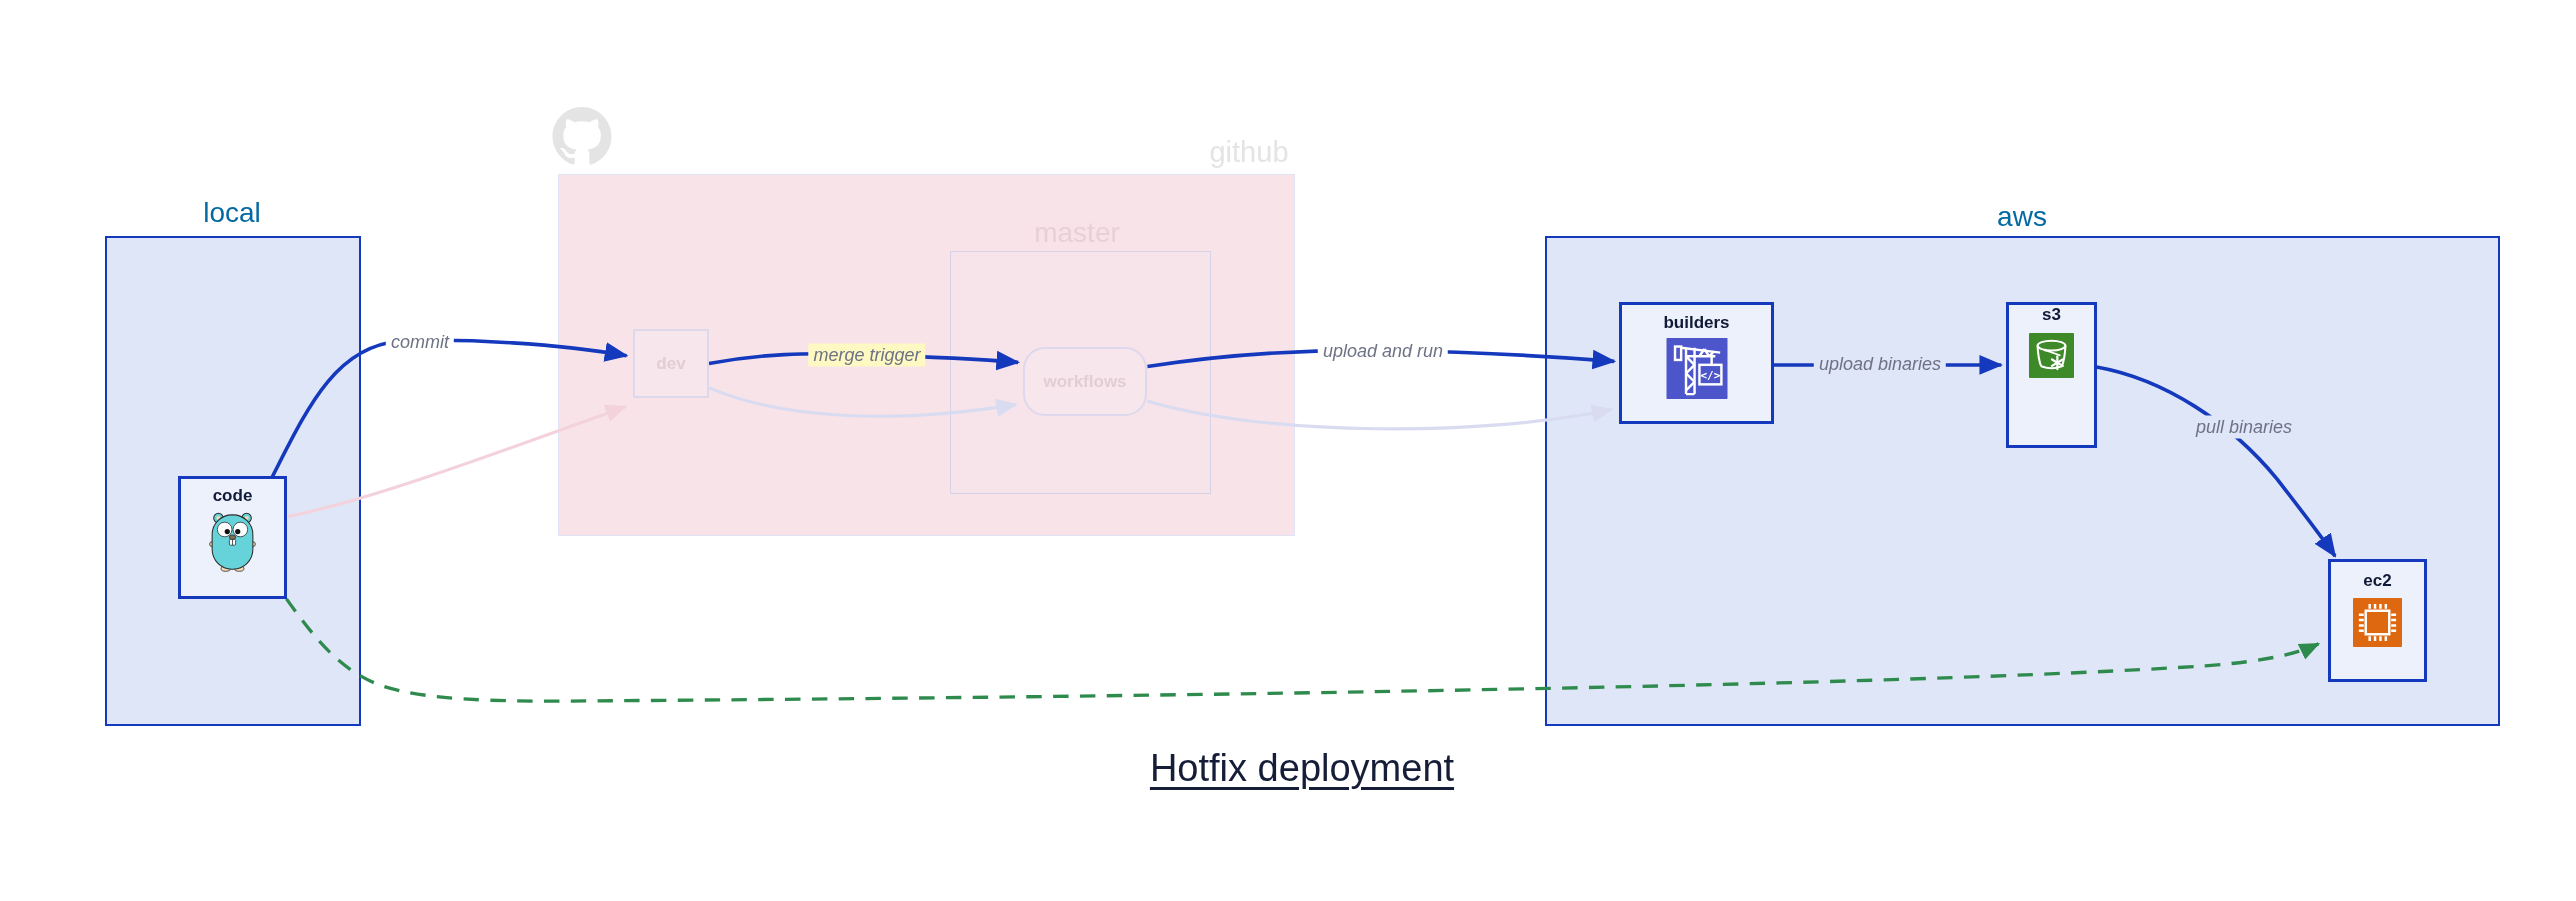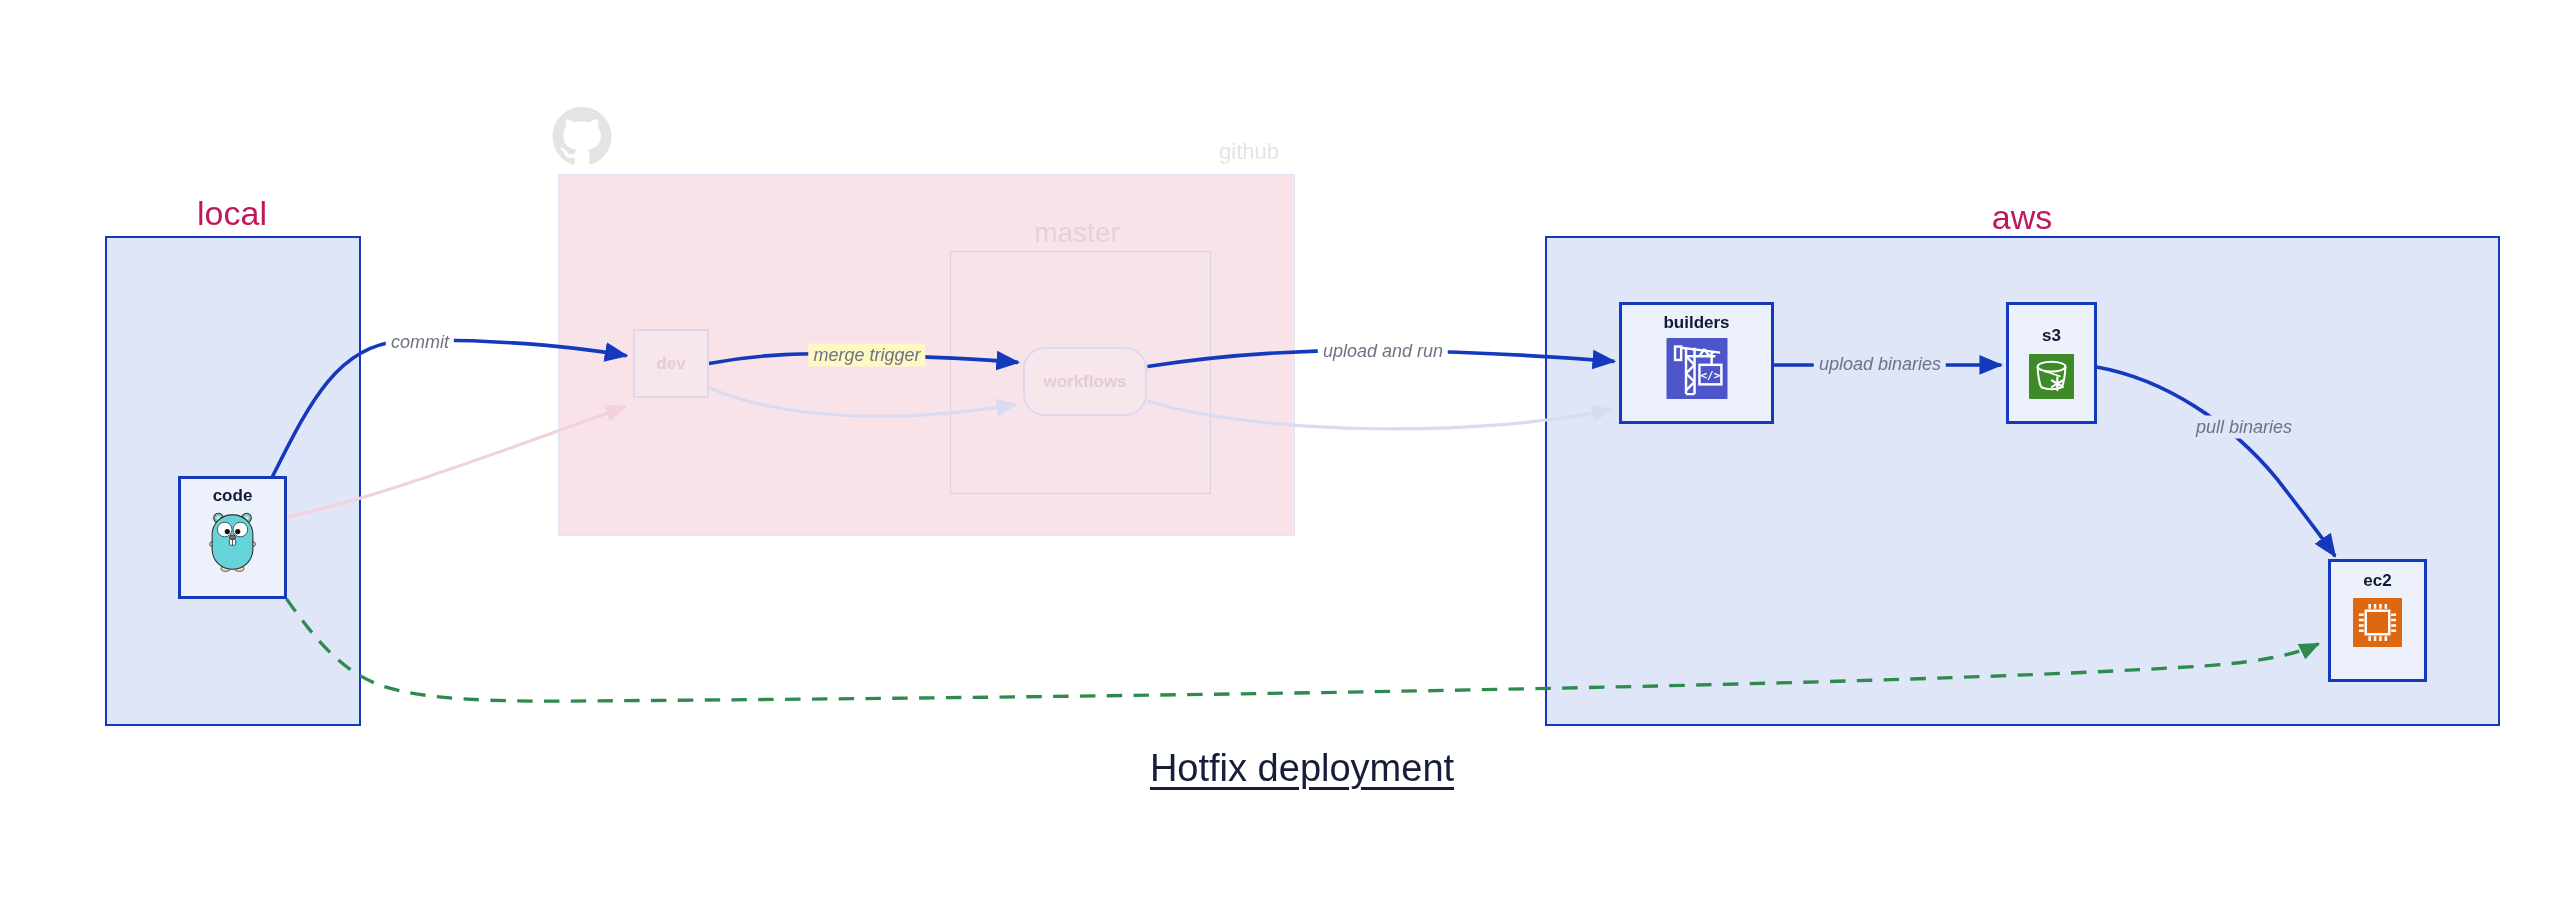--- a/index.html
+++ b/index.html
@@ -4,22 +4,22 @@
 <style>
   html,body{margin:0;padding:0;background:#ffffff;}
   body{font-family:"Liberation Sans", sans-serif;}
   .canvas{position:relative;width:2604px;height:902px;background:#ffffff;overflow:hidden;}
 
   .group-box{position:absolute;box-sizing:border-box;}
   .group-blue{background:#dfe6f8;border:2.6px solid #1539bd;}
   .group-pink{background:#f8e3e9;border:1.5px solid #dfe3f4;}
   .group-master{background:#f7e3ea;border:1.5px solid #d8d2e7;}
 
-  .group-label{position:absolute;font-size:34px;color:#be185d;transform:translate(-50%,-50%);white-space:nowrap;}
-  .group-label-faded{position:absolute;font-size:22px;color:#e4e4e4;transform:translate(-50%,-50%);white-space:nowrap;}
+  .group-label{position:absolute;font-size:28px;color:#0369a1;transform:translate(-50%,-50%);white-space:nowrap;}
+  .group-label-faded{position:absolute;font-size:29px;color:#e4e4e4;transform:translate(-50%,-50%);white-space:nowrap;}
   .group-label-masterfade{position:absolute;font-size:28px;color:#e9d0d8;transform:translate(-50%,-50%);white-space:nowrap;}
 
   .node{position:absolute;box-sizing:border-box;display:flex;flex-direction:column;align-items:center;}
   .node-blue{background:#edf1fb;border:3.1px solid #1539bd;}
   .node-faded{background:#f7e6ec;border:2.1px solid #ddd8ec;justify-content:center;}
   .node-label{font-size:17px;font-weight:bold;color:#111a36;white-space:nowrap;}
   .node-label-faded{font-size:17px;font-weight:bold;color:#e2cdd5;white-space:nowrap;}
 
   .icon-tile{border-radius:1px;display:block;}
 
@@ -134,21 +134,21 @@
         <line x1="54" y1="30" x2="62" y2="18"></line>
         <line x1="62" y1="18" x2="70" y2="30"></line>
         <line x1="70" y1="30" x2="78" y2="22"></line>
         <line x1="74" y1="30" x2="74" y2="44"></line>
         <rect x="54" y="44" width="36" height="32"></rect>
       </g>
       <text x="72" y="67" font-size="18" font-weight="bold" fill="#ffffff" text-anchor="middle" font-family="DejaVu Sans Mono, monospace">&lt;/&gt;</text>
     </svg>
   </div>
 
-  <div class="node node-blue" style="left:2006px;top:302px;width:91px;height:122px;padding-top:21px;">
+  <div class="node node-blue" style="left:2006px;top:302px;width:91px;height:146px;padding-top:0;">
     <span class="node-label">s3</span>
     <svg class="icon-tile" width="45" height="45" viewBox="0 0 100 100" style="margin-top:8.2px;">
       <rect x="0" y="0" width="100" height="100" fill="#3f8a28"></rect>
       <g stroke="#ffffff" stroke-width="4.5" fill="none">
         <ellipse cx="50" cy="28" rx="31" ry="11"></ellipse>
         <path d="M19,28 C20,48 23,64 27,74"></path>
         <path d="M81,28 C80,48 77,64 73,74"></path>
         <path d="M27,74 Q50,83 73,74"></path>
         <line x1="36" y1="38" x2="70" y2="50" stroke-width="4"></line>
       </g>

